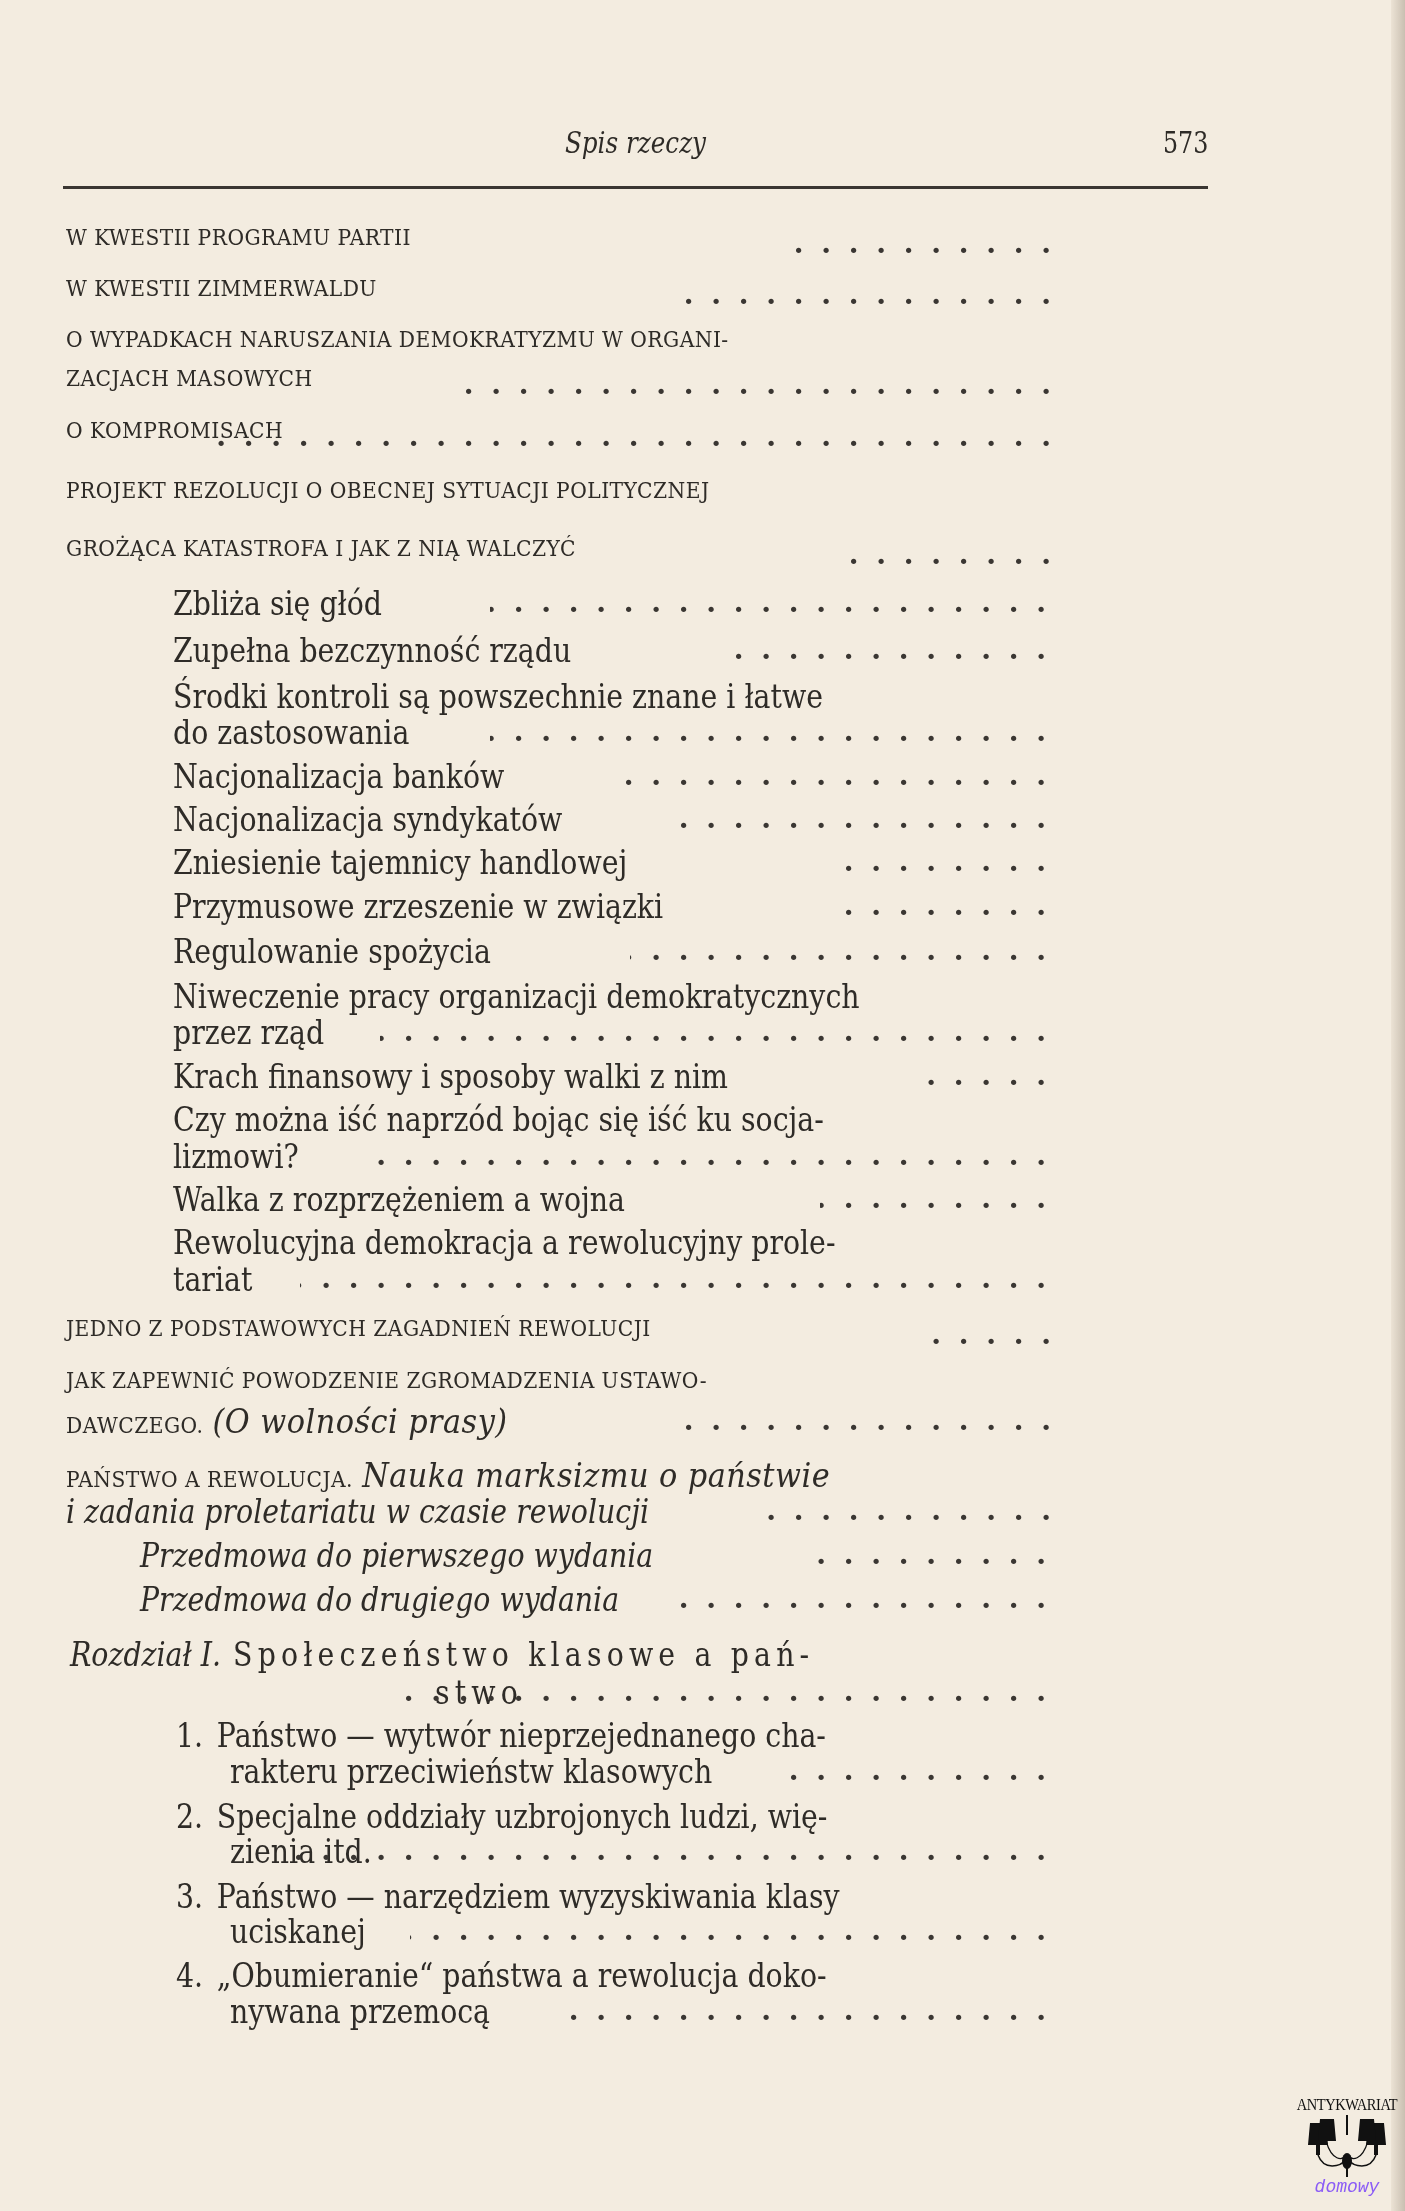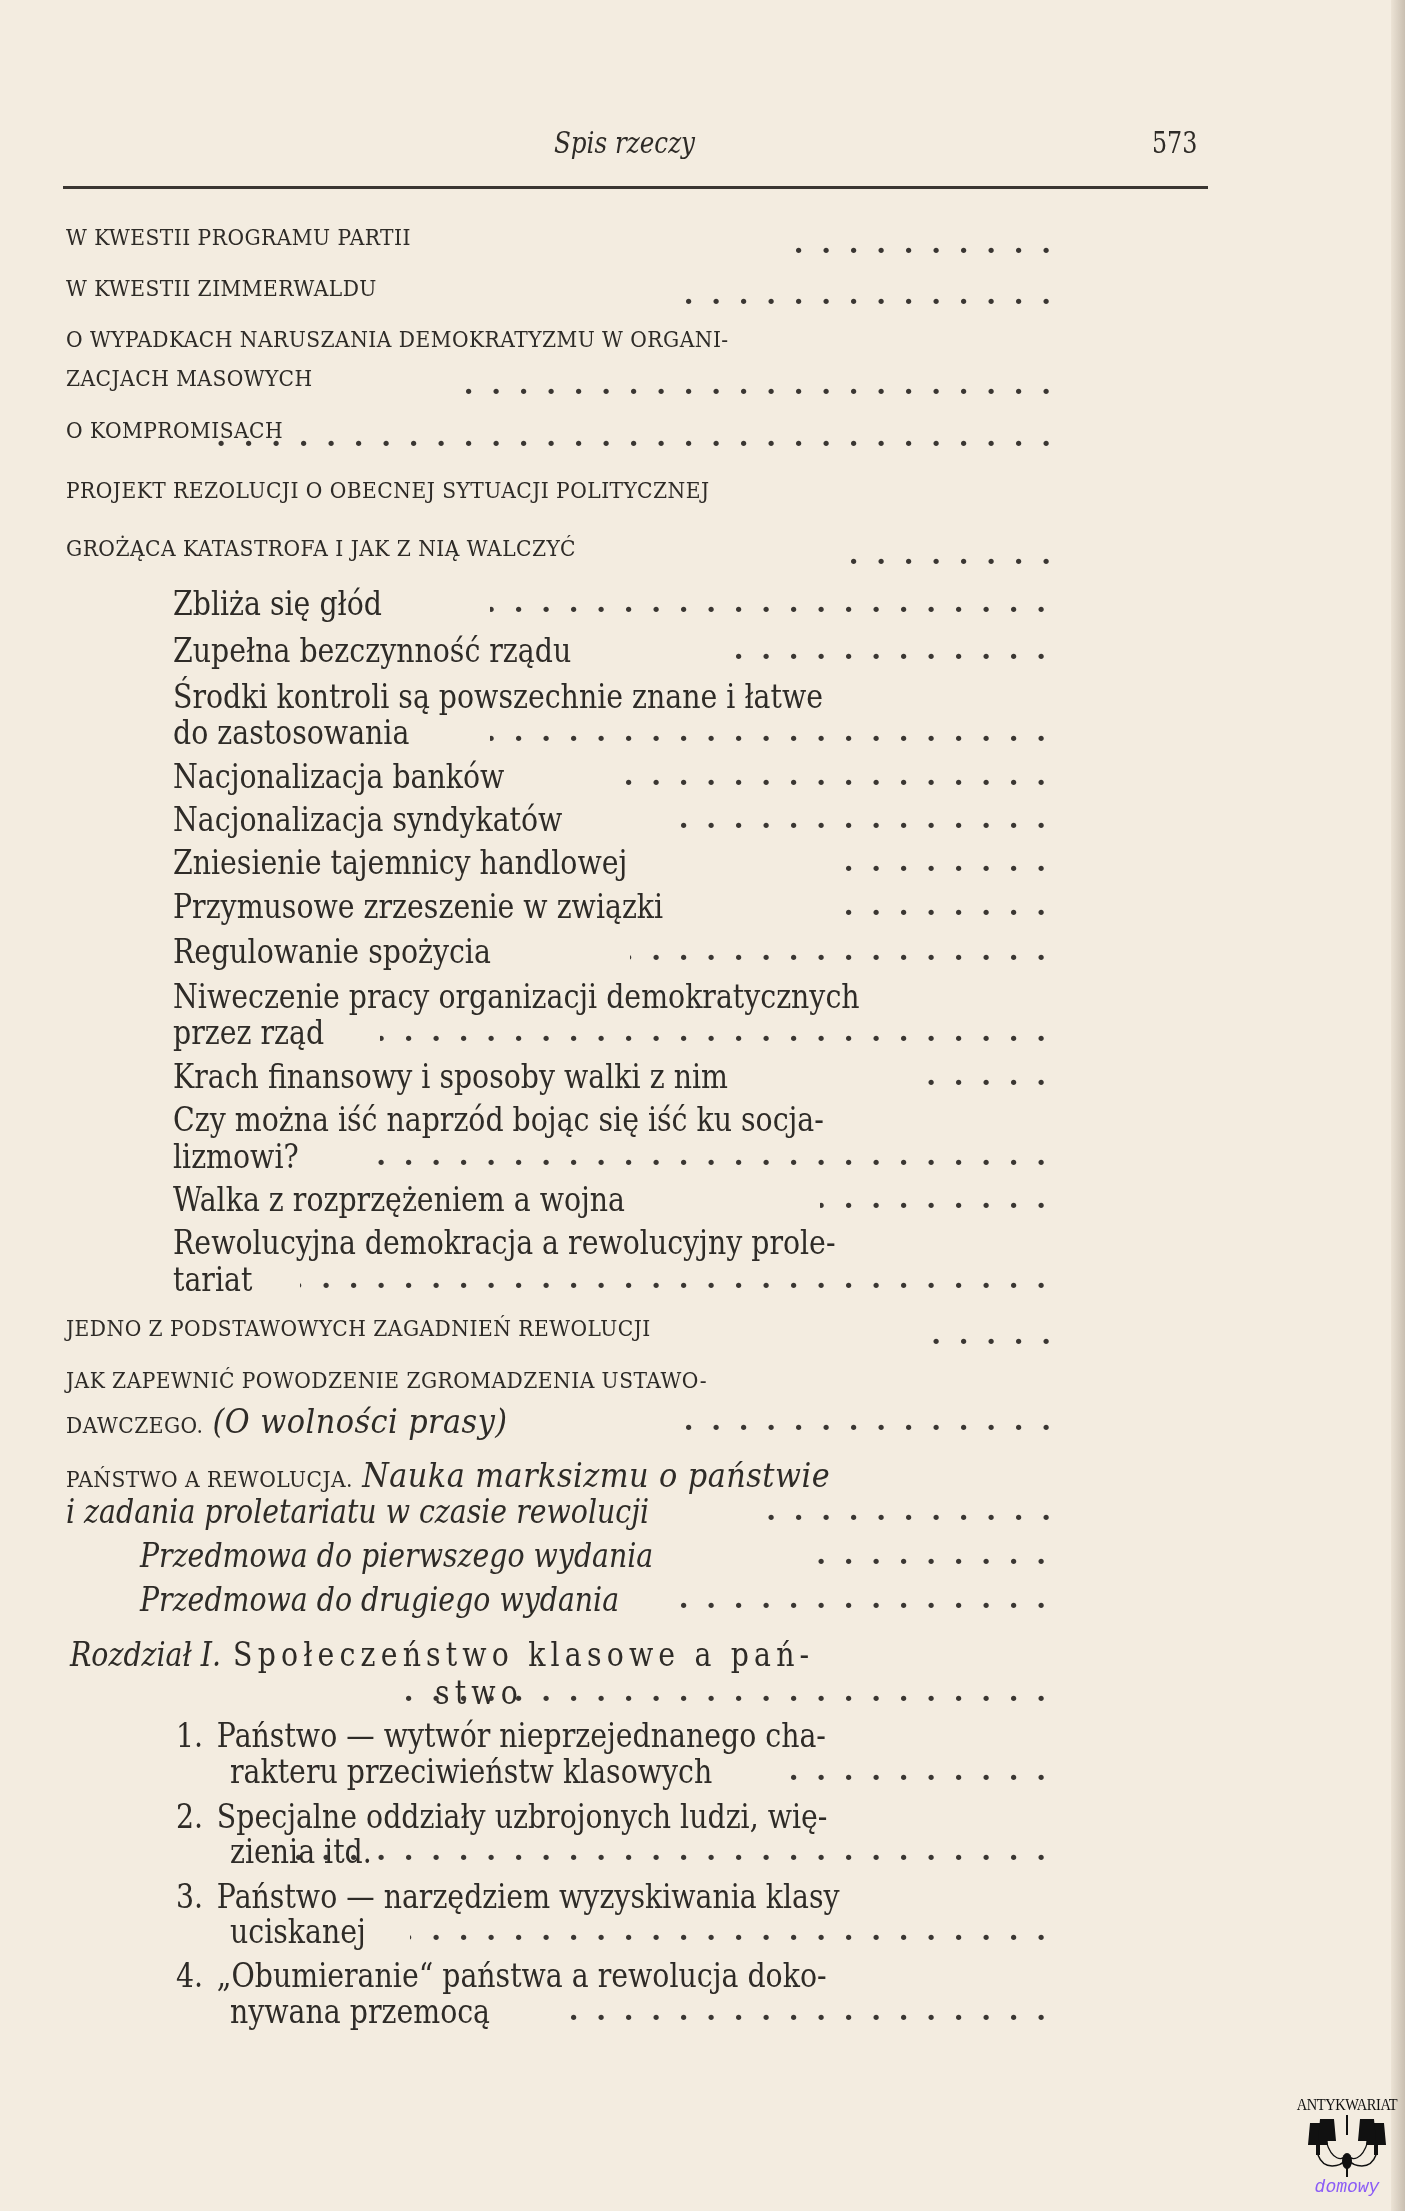--- a/index.html
+++ b/index.html
@@ -7,21 +7,21 @@
       width: 1405px; height: 2211px; position: relative; overflow: hidden;
       background: #f3ece0;
       font-family: "DejaVu Serif", serif;
       color: #2e2b27;
     }
     .page-shade {
       position: absolute; top: 0; right: 0; width: 14px; height: 100%;
       background: linear-gradient(to right, #ece3d5, #c9bfb1);
     }
     .header {
-      position: absolute; left: 52px; top: 122px; width: 1145px; height: 50px;
+      position: absolute; left: 63px; top: 122px; width: 1145px; height: 50px;
     }
     .running-title {
       position: absolute; left: 0; right: 0; text-align: center; top: 4px;
       font-family: "DejaVu Serif", serif; font-style: italic; font-size: 29px; letter-spacing: 0px;
       transform: scaleX(0.85);
     }
     .page-number {
       position: absolute; right: 0; top: 4px; font-size: 29px; transform: scaleX(0.82); transform-origin: right;
     }
     .header-rule {

